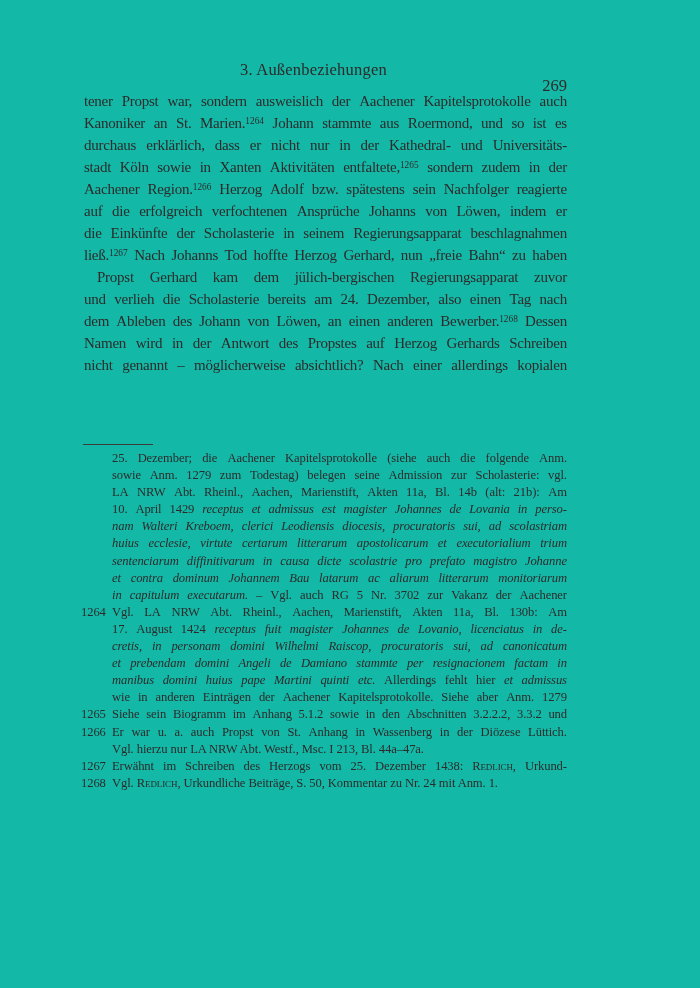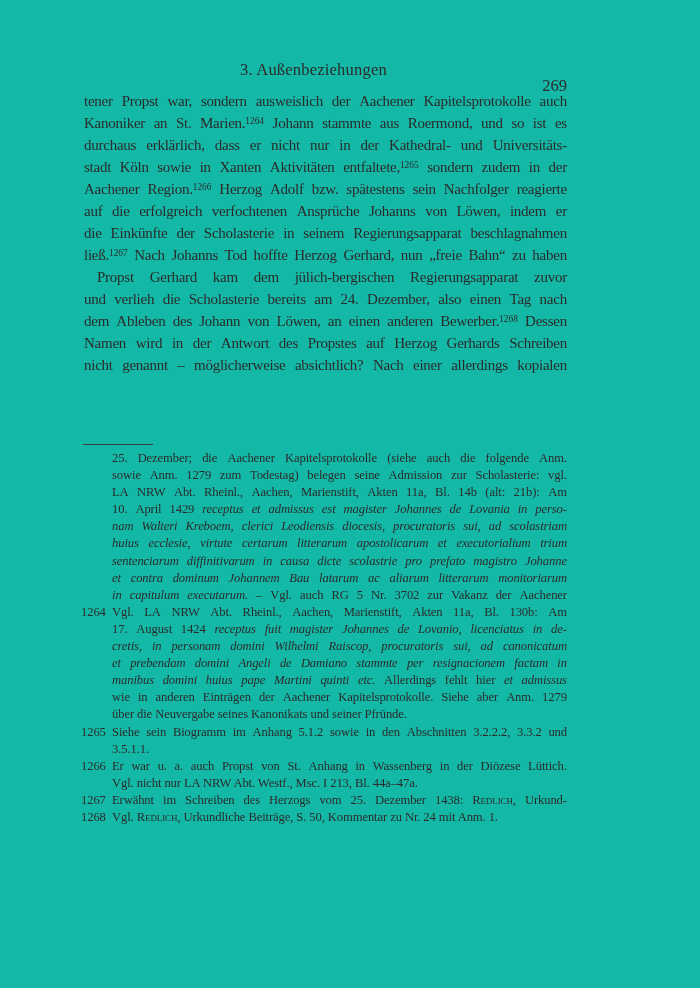--- a/index.html
+++ b/index.html
@@ -412,61 +412,59 @@
           <span class="w"><span>anderen</span></span>
           <span class="w"><span>Einträgen</span></span>
           <span class="w"><span>der</span></span>
           <span class="w"><span>Aachener</span></span>
           <span class="w"><span>Kapitelsprotokolle.</span></span>
           <span class="w"><span>Siehe</span></span>
           <span class="w"><span>aber</span></span>
           <span class="w"><span>Anm.</span></span>
           <span class="w"><span>1279</span></span>
         </div>
-        <div class="fl"><span>über die Neuvergabe seines Kanonikats und seiner Pfründe.</span></div>
       </div>
       <div class="fn">
         <span class="fn-num">1265</span>
         <div class="fl just">
           <span class="w"><span>Siehe</span></span>
           <span class="w"><span>sein</span></span>
           <span class="w"><span>Biogramm</span></span>
           <span class="w"><span>im</span></span>
           <span class="w"><span>Anhang</span></span>
           <span class="w"><span>5.1.2</span></span>
           <span class="w"><span>sowie</span></span>
           <span class="w"><span>in</span></span>
           <span class="w"><span>den</span></span>
           <span class="w"><span>Abschnitten</span></span>
           <span class="w"><span>3.2.2.2,</span></span>
           <span class="w"><span>3.3.2</span></span>
           <span class="w"><span>und</span></span>
         </div>
-        <div class="fl"><span>3.5.1.1.</span></div>
       </div>
       <div class="fn">
         <span class="fn-num">1266</span>
         <div class="fl just">
           <span class="w"><span>Er</span></span>
           <span class="w"><span>war</span></span>
           <span class="w"><span>u.</span></span>
           <span class="w"><span>a.</span></span>
           <span class="w"><span>auch</span></span>
           <span class="w"><span>Propst</span></span>
           <span class="w"><span>von</span></span>
           <span class="w"><span>St.</span></span>
           <span class="w"><span>Anhang</span></span>
           <span class="w"><span>in</span></span>
           <span class="w"><span>Wassenberg</span></span>
           <span class="w"><span>in</span></span>
           <span class="w"><span>der</span></span>
           <span class="w"><span>Diözese</span></span>
           <span class="w"><span>Lüttich.</span></span>
         </div>
-        <div class="fl"><span>Vgl. nicht nur LA NRW Abt. Westf., Msc. I 213, Bl. 44a–47a.</span></div>
+        <div class="fl"><span>Vgl. hierzu nur LA NRW Abt. Westf., Msc. I 213, Bl. 44a–47a.</span></div>
       </div>
       <div class="fn">
         <span class="fn-num">1267</span>
         <div class="fl just">
           <span class="w"><span>Erwähnt</span></span>
           <span class="w"><span>im</span></span>
           <span class="w"><span>Schreiben</span></span>
           <span class="w"><span>des</span></span>
           <span class="w"><span>Herzogs</span></span>
           <span class="w"><span>vom</span></span>

